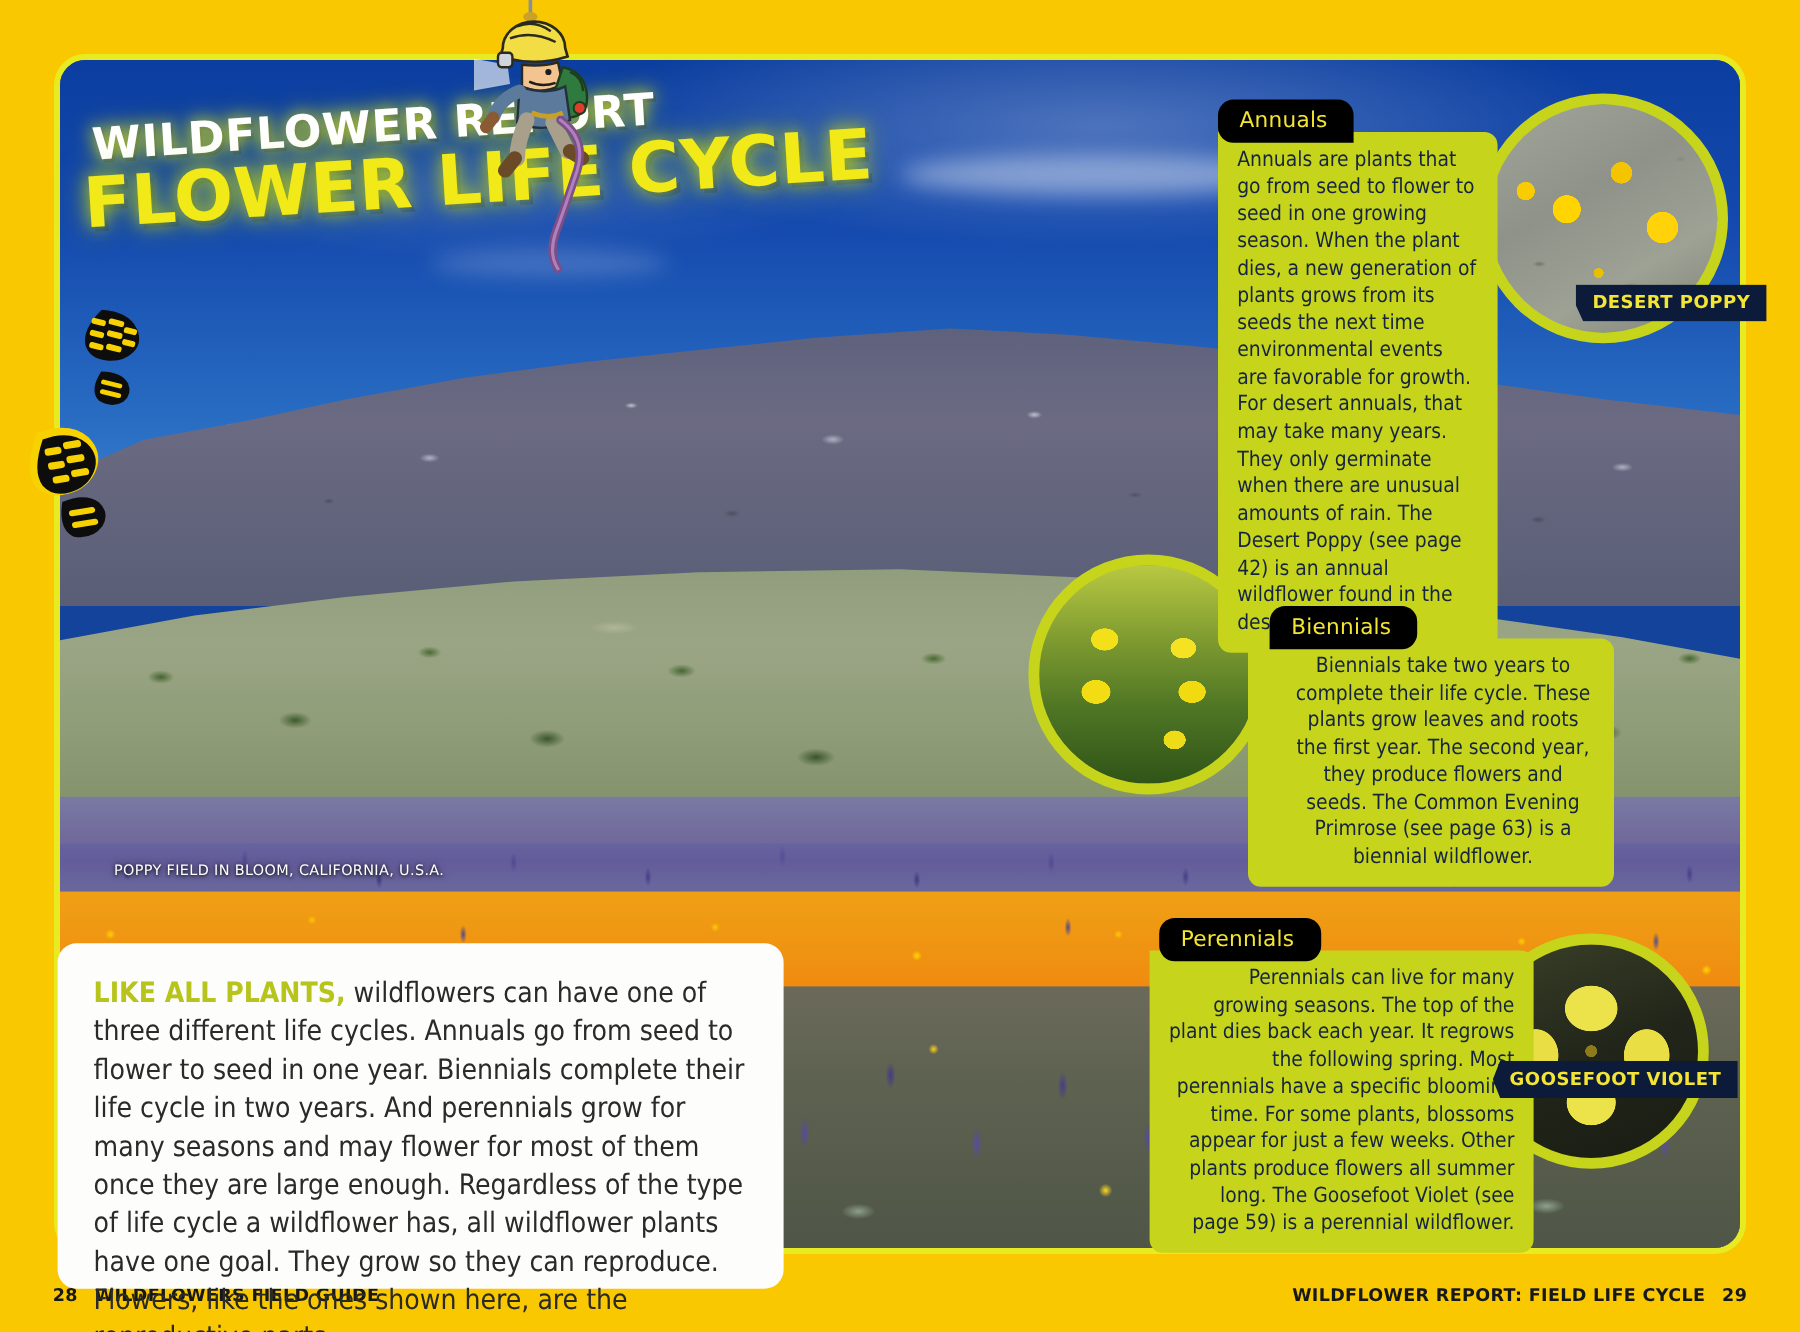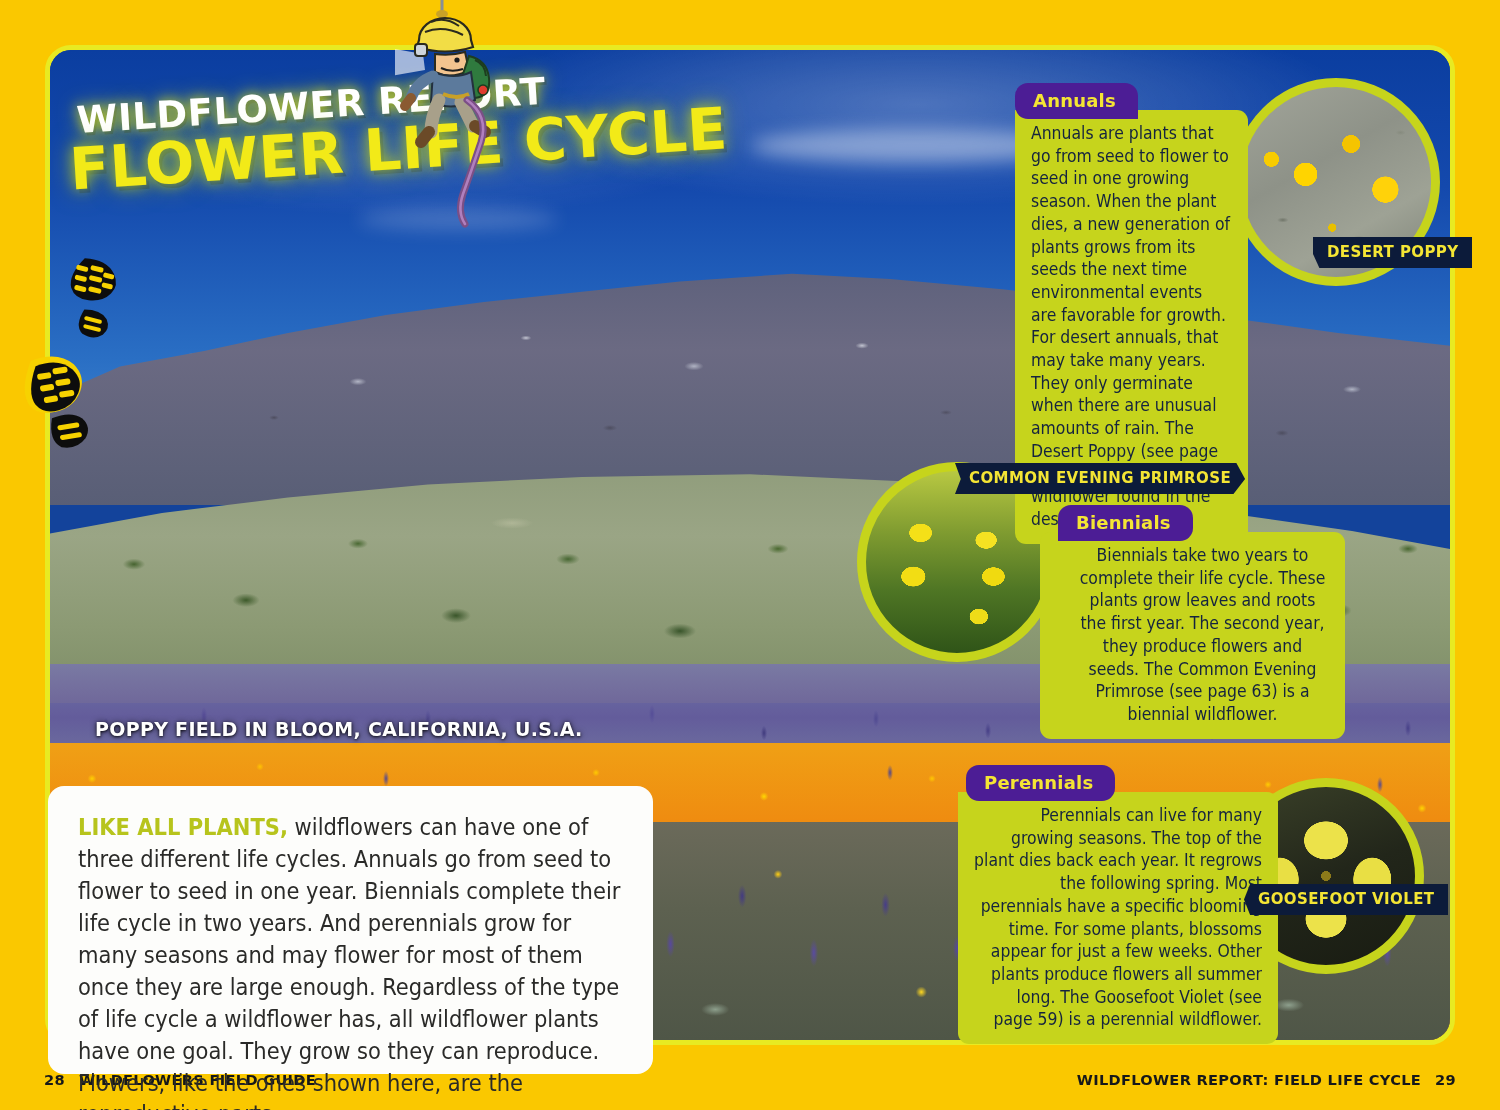--- a/index.html
+++ b/index.html
@@ -193,23 +193,23 @@
   .mascot{position:absolute;left:395px;top:-6px;width:150px;height:250px;z-index:9;}
 
   
   .bootprint{position:absolute;z-index:8;}
   .boot-a{left:52px;top:258px;}
   .boot-b{left:14px;top:350px;}
 
   
   .callout{position:absolute;z-index:6;}
   .tagpill{
-    display:inline-block;background:#4c1d95;color:#F4E534;
+    display:inline-block;background:#000000;color:#F4E534;
     font-family:"DejaVu Sans", sans-serif;
-    font-weight:bold;font-size:18px;letter-spacing:.2px;
+    font-weight:normal;font-size:18px;letter-spacing:.2px;
     padding:7px 22px 8px 18px;border-radius:13px;
     position:relative;z-index:3;
   }
   .greenbox{
     background:#C6D41C;color:#15243f;
     font-family:"DejaVu Sans Condensed","DejaVu Sans", sans-serif;
     font-size:17.4px;line-height:1.305;
     padding:12px 16px 13px 16px;
     border-radius:11px;
     position:relative;margin-top:-9px;
@@ -284,21 +284,21 @@
   #main-textbox p{
     margin:0;font-size:23.4px;line-height:1.365;color:#2a2a28;
     font-family:"DejaVu Sans Condensed","DejaVu Sans", sans-serif;
   }
   .lede{color:#B7C41C;font-weight:bold;}
 
   
   #photo-caption{
     position:absolute;left:95px;top:718px;z-index:9;
     color:#ffffff;font-family:"DejaVu Sans", sans-serif;
-    font-weight:bold;font-size:19px;letter-spacing:.3px;
+    font-weight:normal;font-size:12px;letter-spacing:.3px;
     text-shadow:0 1px 3px rgba(0,0,0,.85),0 0 6px rgba(0,0,0,.6);
   }
 
   
   .footer{
     position:absolute;bottom:14px;width:100%;height:28px;
     font-family:"DejaVu Sans", sans-serif;
     font-weight:bold;font-size:14.6px;color:#16181a;letter-spacing:.3px;
   }
   .foot-left{position:absolute;left:44px;top:3px;}
@@ -402,21 +402,20 @@
       <path d="M36 66 q20 -5 30 5 q8 10 0 20 q-10 10 -25 5 q-12 -8 -5 -30 z" fill="#0d0d0d"></path>
       <rect x="40" y="74" width="22" height="5" rx="2.5" fill="#f7d200"></rect>
       <rect x="41" y="84" width="22" height="5" rx="2.5" fill="#f7d200"></rect>
     </g>
   </svg>
 
   <div class="circle-photo" id="circle-poppy"></div>
   <div class="photo-label" id="label-poppy">DESERT POPPY</div>
 
   <div class="circle-photo" id="circle-primrose"></div>
-  <div class="photo-label" id="label-primrose">COMMON EVENING PRIMROSE</div>
 
   <div class="circle-photo" id="circle-violet"></div>
   <div class="photo-label" id="label-violet">GOOSEFOOT VIOLET</div>
 
   <div class="callout" id="callout-annuals">
     <div class="tagpill">Annuals</div>
     <div class="greenbox">
       <p>Annuals are plants that go from seed to flower to seed in one growing season. When the plant dies, a new generation of plants grows from its seeds the next time environmental events are favorable for growth. For desert annuals, that may take many years. They only germinate when there are unusual amounts of rain. The Desert Poppy (see page 42) is an annual wildflower found in the desert.</p>
     </div>
   </div>

